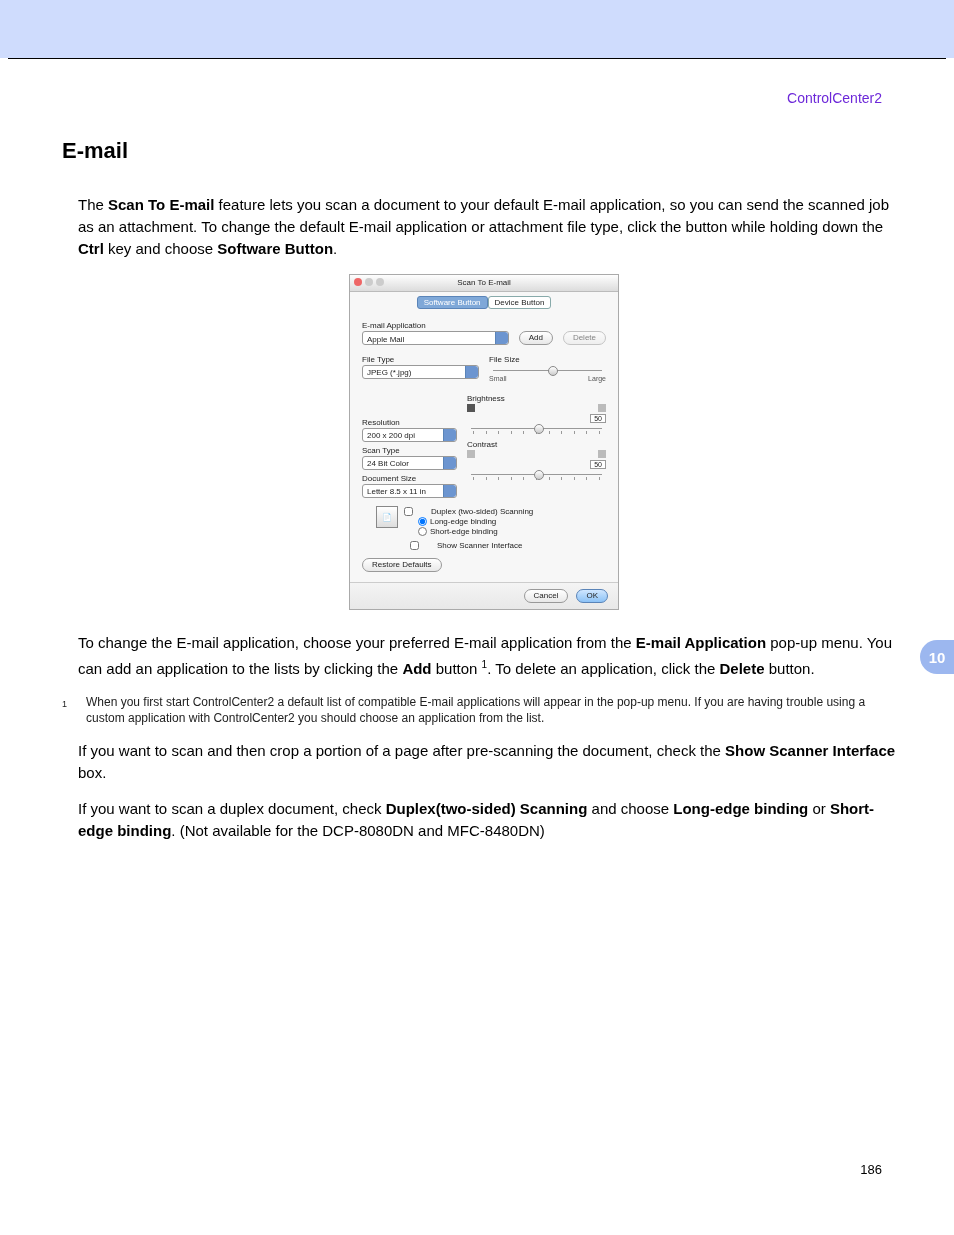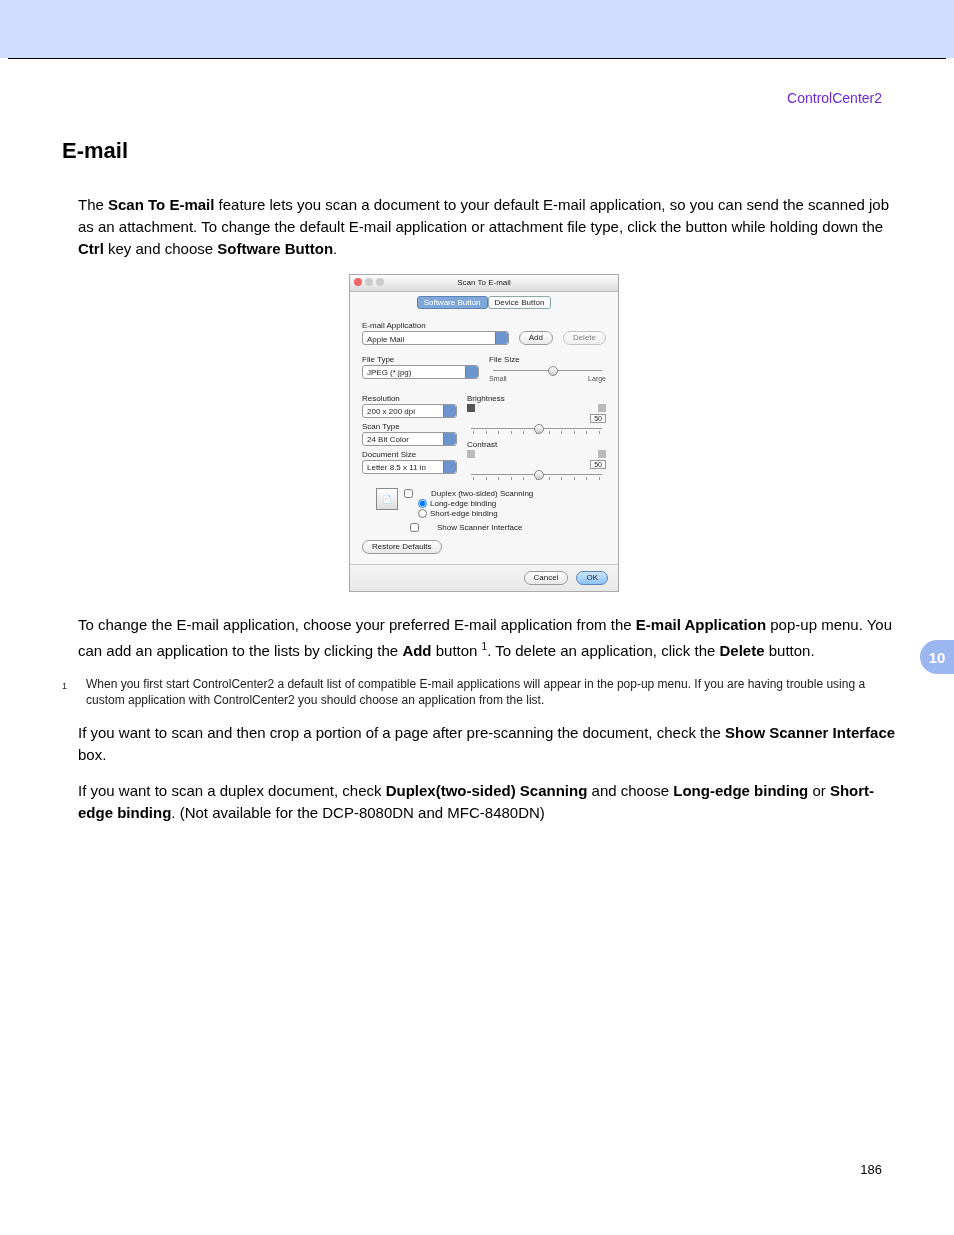--- a/index.html
+++ b/index.html
@@ -103,21 +103,21 @@
                   <div class="thumb" style="left:50%;"></div>
                 </div>
               <div class="ticks">
                   <span>Small</span>
                   <span>Large</span>
                 </div>
             </div>
           </div>
 
           <div class="row" style="margin-top:8px;">
-            <div class="col" style="flex:0 0 95px;">
+            <div class="col" style="flex:0 0 95px;margin-top:24px;">
               <div class="lbl">Resolution</div>
               <div class="sel">
                   <span>200 x 200 dpi</span>
                   <span class="arrow"></span>
                 </div>
               <div class="lbl">Scan Type</div>
               <div class="sel">
                   <span>24 Bit Color</span>
                   <span class="arrow"></span>
                 </div>

